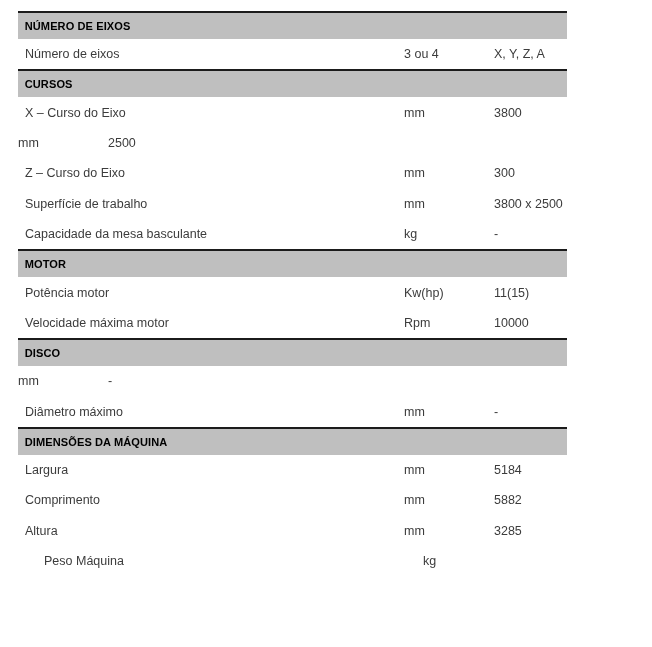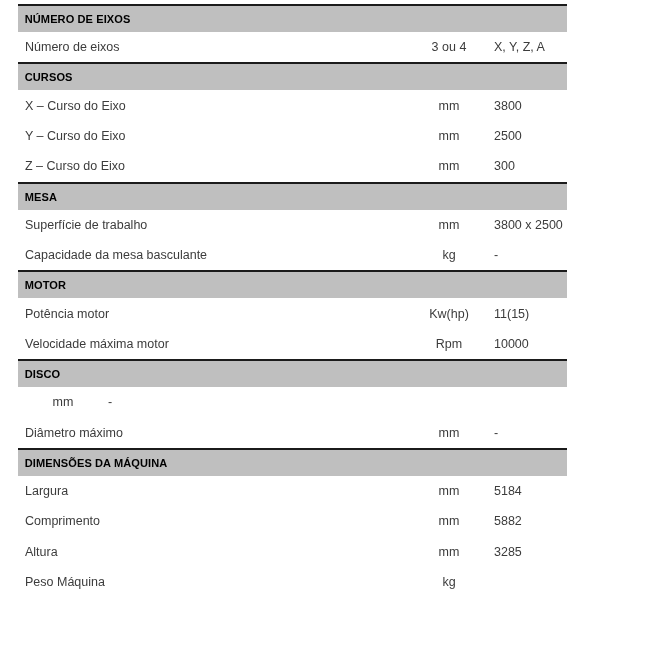--- a/index.html
+++ b/index.html
@@ -12,21 +12,21 @@
     width: 652px;
     height: 647px;
     font-family: "Liberation Sans", "DejaVu Sans", sans-serif;
     -webkit-font-smoothing: antialiased;
     overflow: hidden;
   }
 
   .spec-table {
     position: relative;
     width: 584px;
-    padding-top: 4px;
+    padding-top: 11px;
     box-sizing: border-box;
   }
 
   
   .section {
     margin: 0 17px 0 18px;
     border-top: 2px solid #1b1b1b;
     background: #bfbfbf;
     height: 26px;
     display: flex;
@@ -58,34 +58,35 @@
   .row .label {
     flex: 0 0 386px;
     padding-left: 7px;
     box-sizing: border-box;
     text-align: left;
     white-space: nowrap;
     overflow: hidden;
   }
   .row .unit {
     flex: 0 0 90px;
-    text-align: center;
+    text-align: left;
     white-space: nowrap;
   }
   .row .value {
     flex: 1 1 auto;
     text-align: left;
     white-space: nowrap;
     padding-right: 24px;
     box-sizing: border-box;
   }
 
   
   .group:last-child .rows .row:last-child {
     height: 30.4px;
+    margin-left: 19px;
   }
 </style>
 </head>
 <body>
 
 <div class="spec-table" id="spec-table">
     <div class="group">
       <div class="section">
         <div class="section-title">NÚMERO DE EIXOS</div>
       </div>
@@ -101,35 +102,31 @@
       <div class="section">
         <div class="section-title">CURSOS</div>
       </div>
       <div class="rows">
         <div class="row">
           <div class="label">X – Curso do Eixo</div>
           <div class="unit">mm</div>
           <div class="value">3800</div>
         </div>
         <div class="row">
-          <div class="label">Y – Curso do Eixo</div>
           <div class="unit">mm</div>
           <div class="value">2500</div>
         </div>
         <div class="row">
           <div class="label">Z – Curso do Eixo</div>
           <div class="unit">mm</div>
           <div class="value">300</div>
         </div>
       </div>
     </div>
     <div class="group">
-      <div class="section">
-        <div class="section-title">MESA</div>
-      </div>
       <div class="rows">
         <div class="row">
           <div class="label">Superfície de trabalho</div>
           <div class="unit">mm</div>
           <div class="value">3800 x 2500</div>
         </div>
         <div class="row">
           <div class="label">Capacidade da mesa basculante</div>
           <div class="unit">kg</div>
           <div class="value">-</div>

